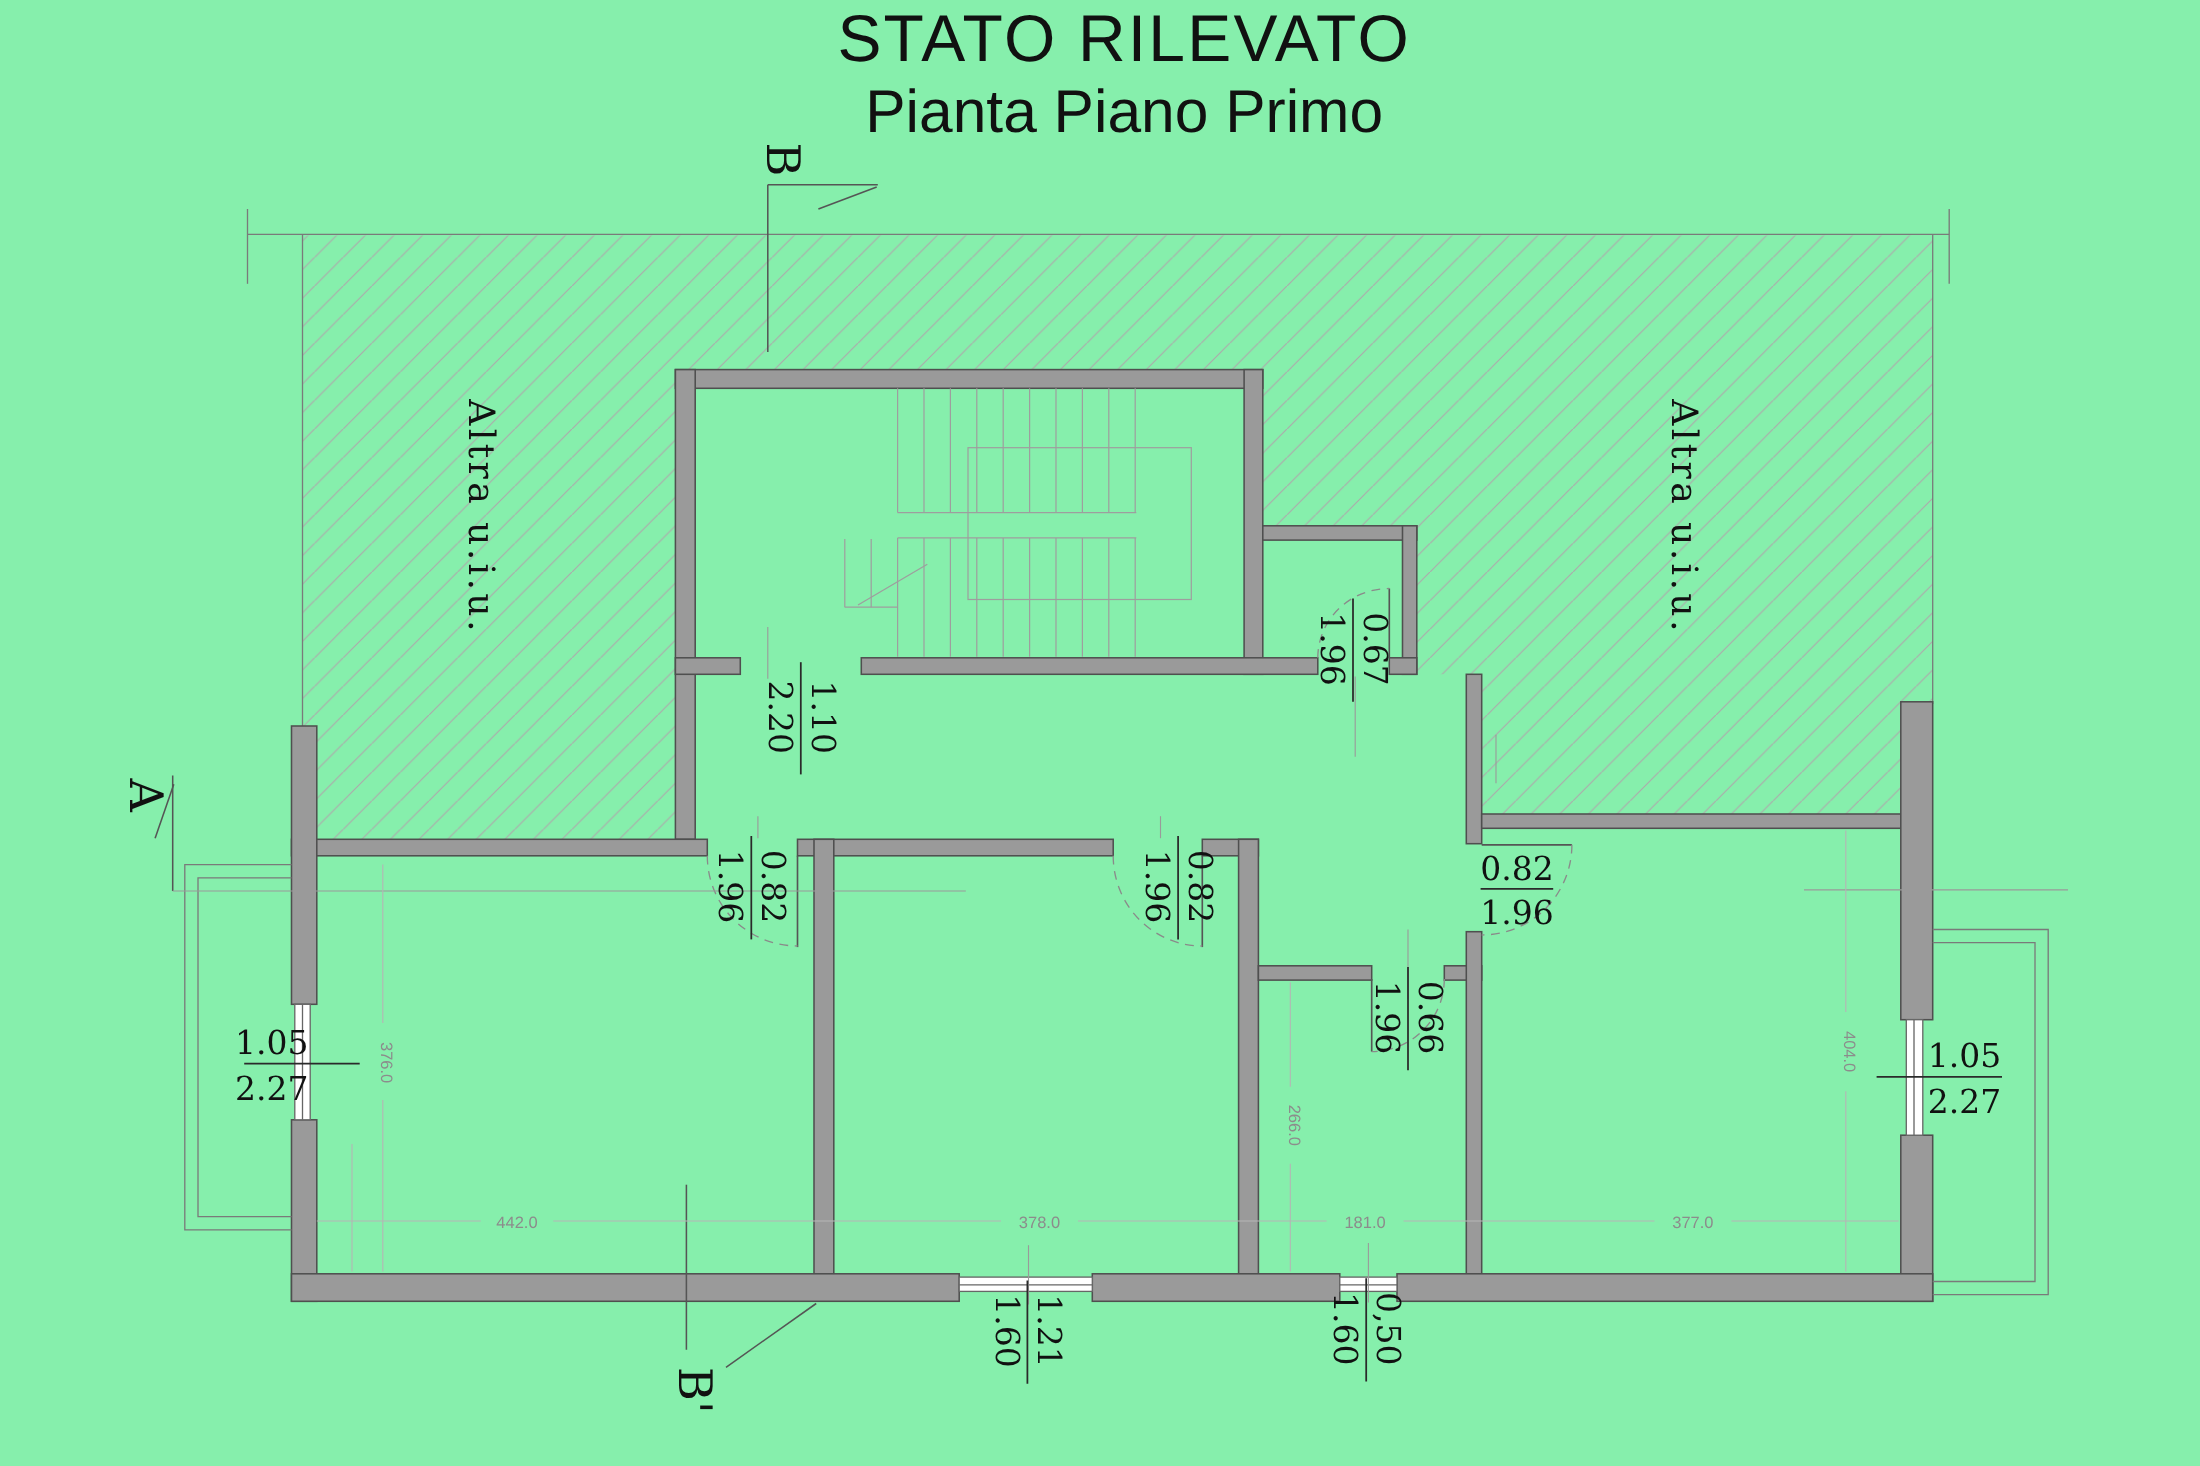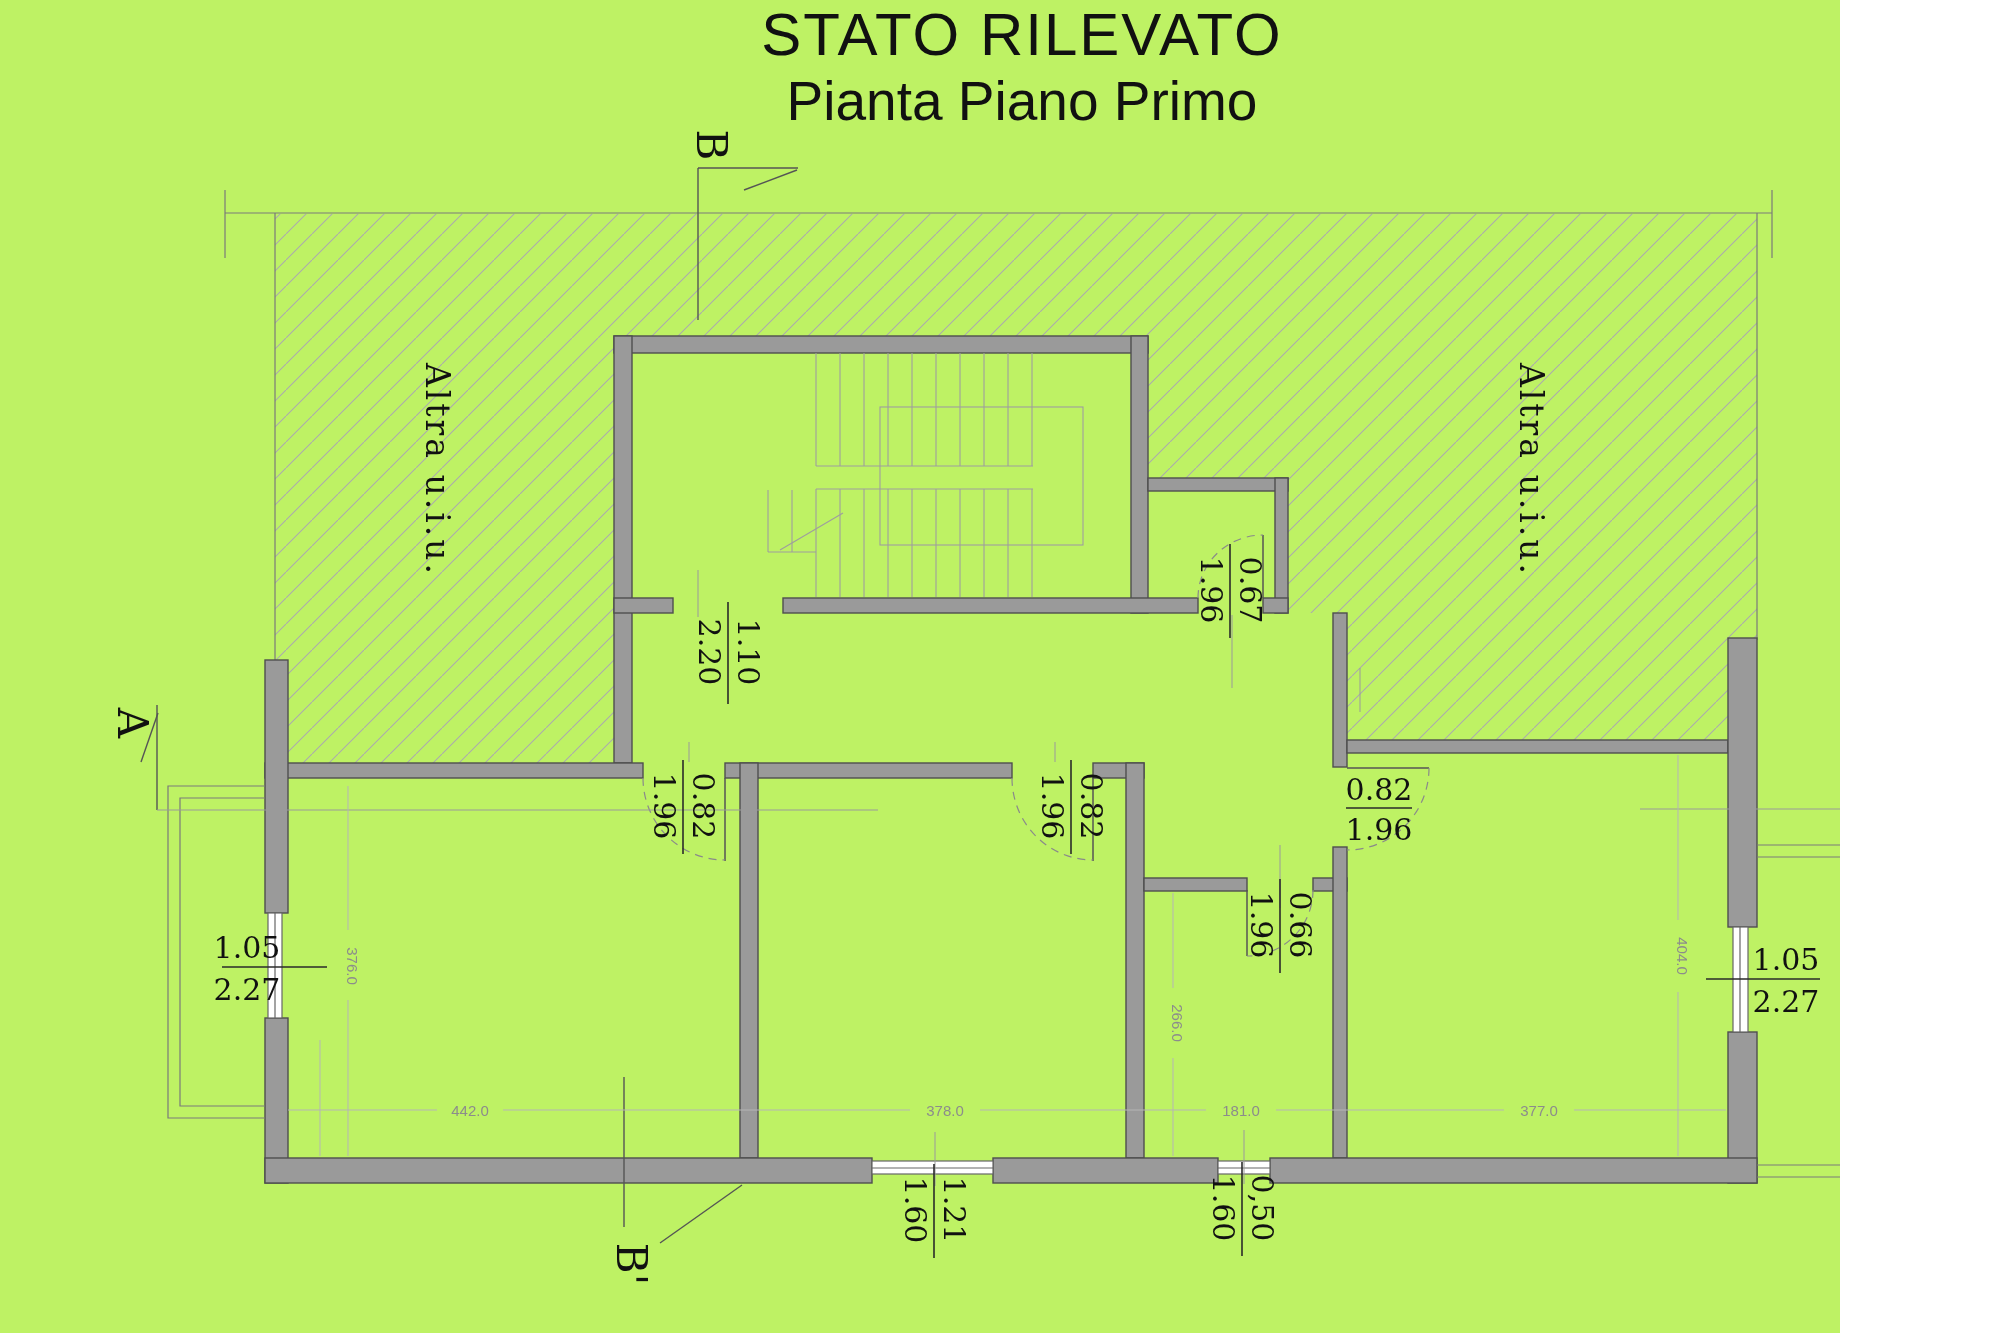--- a/index.html
+++ b/index.html
@@ -1,16 +1,16 @@
 <!DOCTYPE html>
 <html><head>
 <meta charset="utf-8">
 <style>
   html,body{margin:0;padding:0;background:#ffffff;}
-  .page{position:relative;width:1840px;height:1333px;background:#bef264;overflow:hidden;
+  .page{position:relative;width:2000px;height:1333px;background:#86efac;overflow:hidden;
         font-family:"Liberation Sans",sans-serif;}
   svg{position:absolute;left:0;top:0;}
   .wall{fill:#9a9a9a;stroke:#4f4f4f;stroke-width:1.4;}
   .thin{stroke:#7a7a7a;stroke-width:1.2;fill:none;}
   .stair{stroke:#9e9e9e;stroke-width:1.1;fill:none;}
   .dimline{stroke:#b5b5b5;stroke-width:1;fill:none;}
   .tick{stroke:#9a9a9a;stroke-width:1;fill:none;}
   .leaf{stroke:#555;stroke-width:1.5;fill:none;}
   .arc{stroke:#8a8a8a;stroke-width:1.2;fill:none;stroke-dasharray:8 6;}
   .fracline{stroke:#2a2a2a;stroke-width:1.6;}

